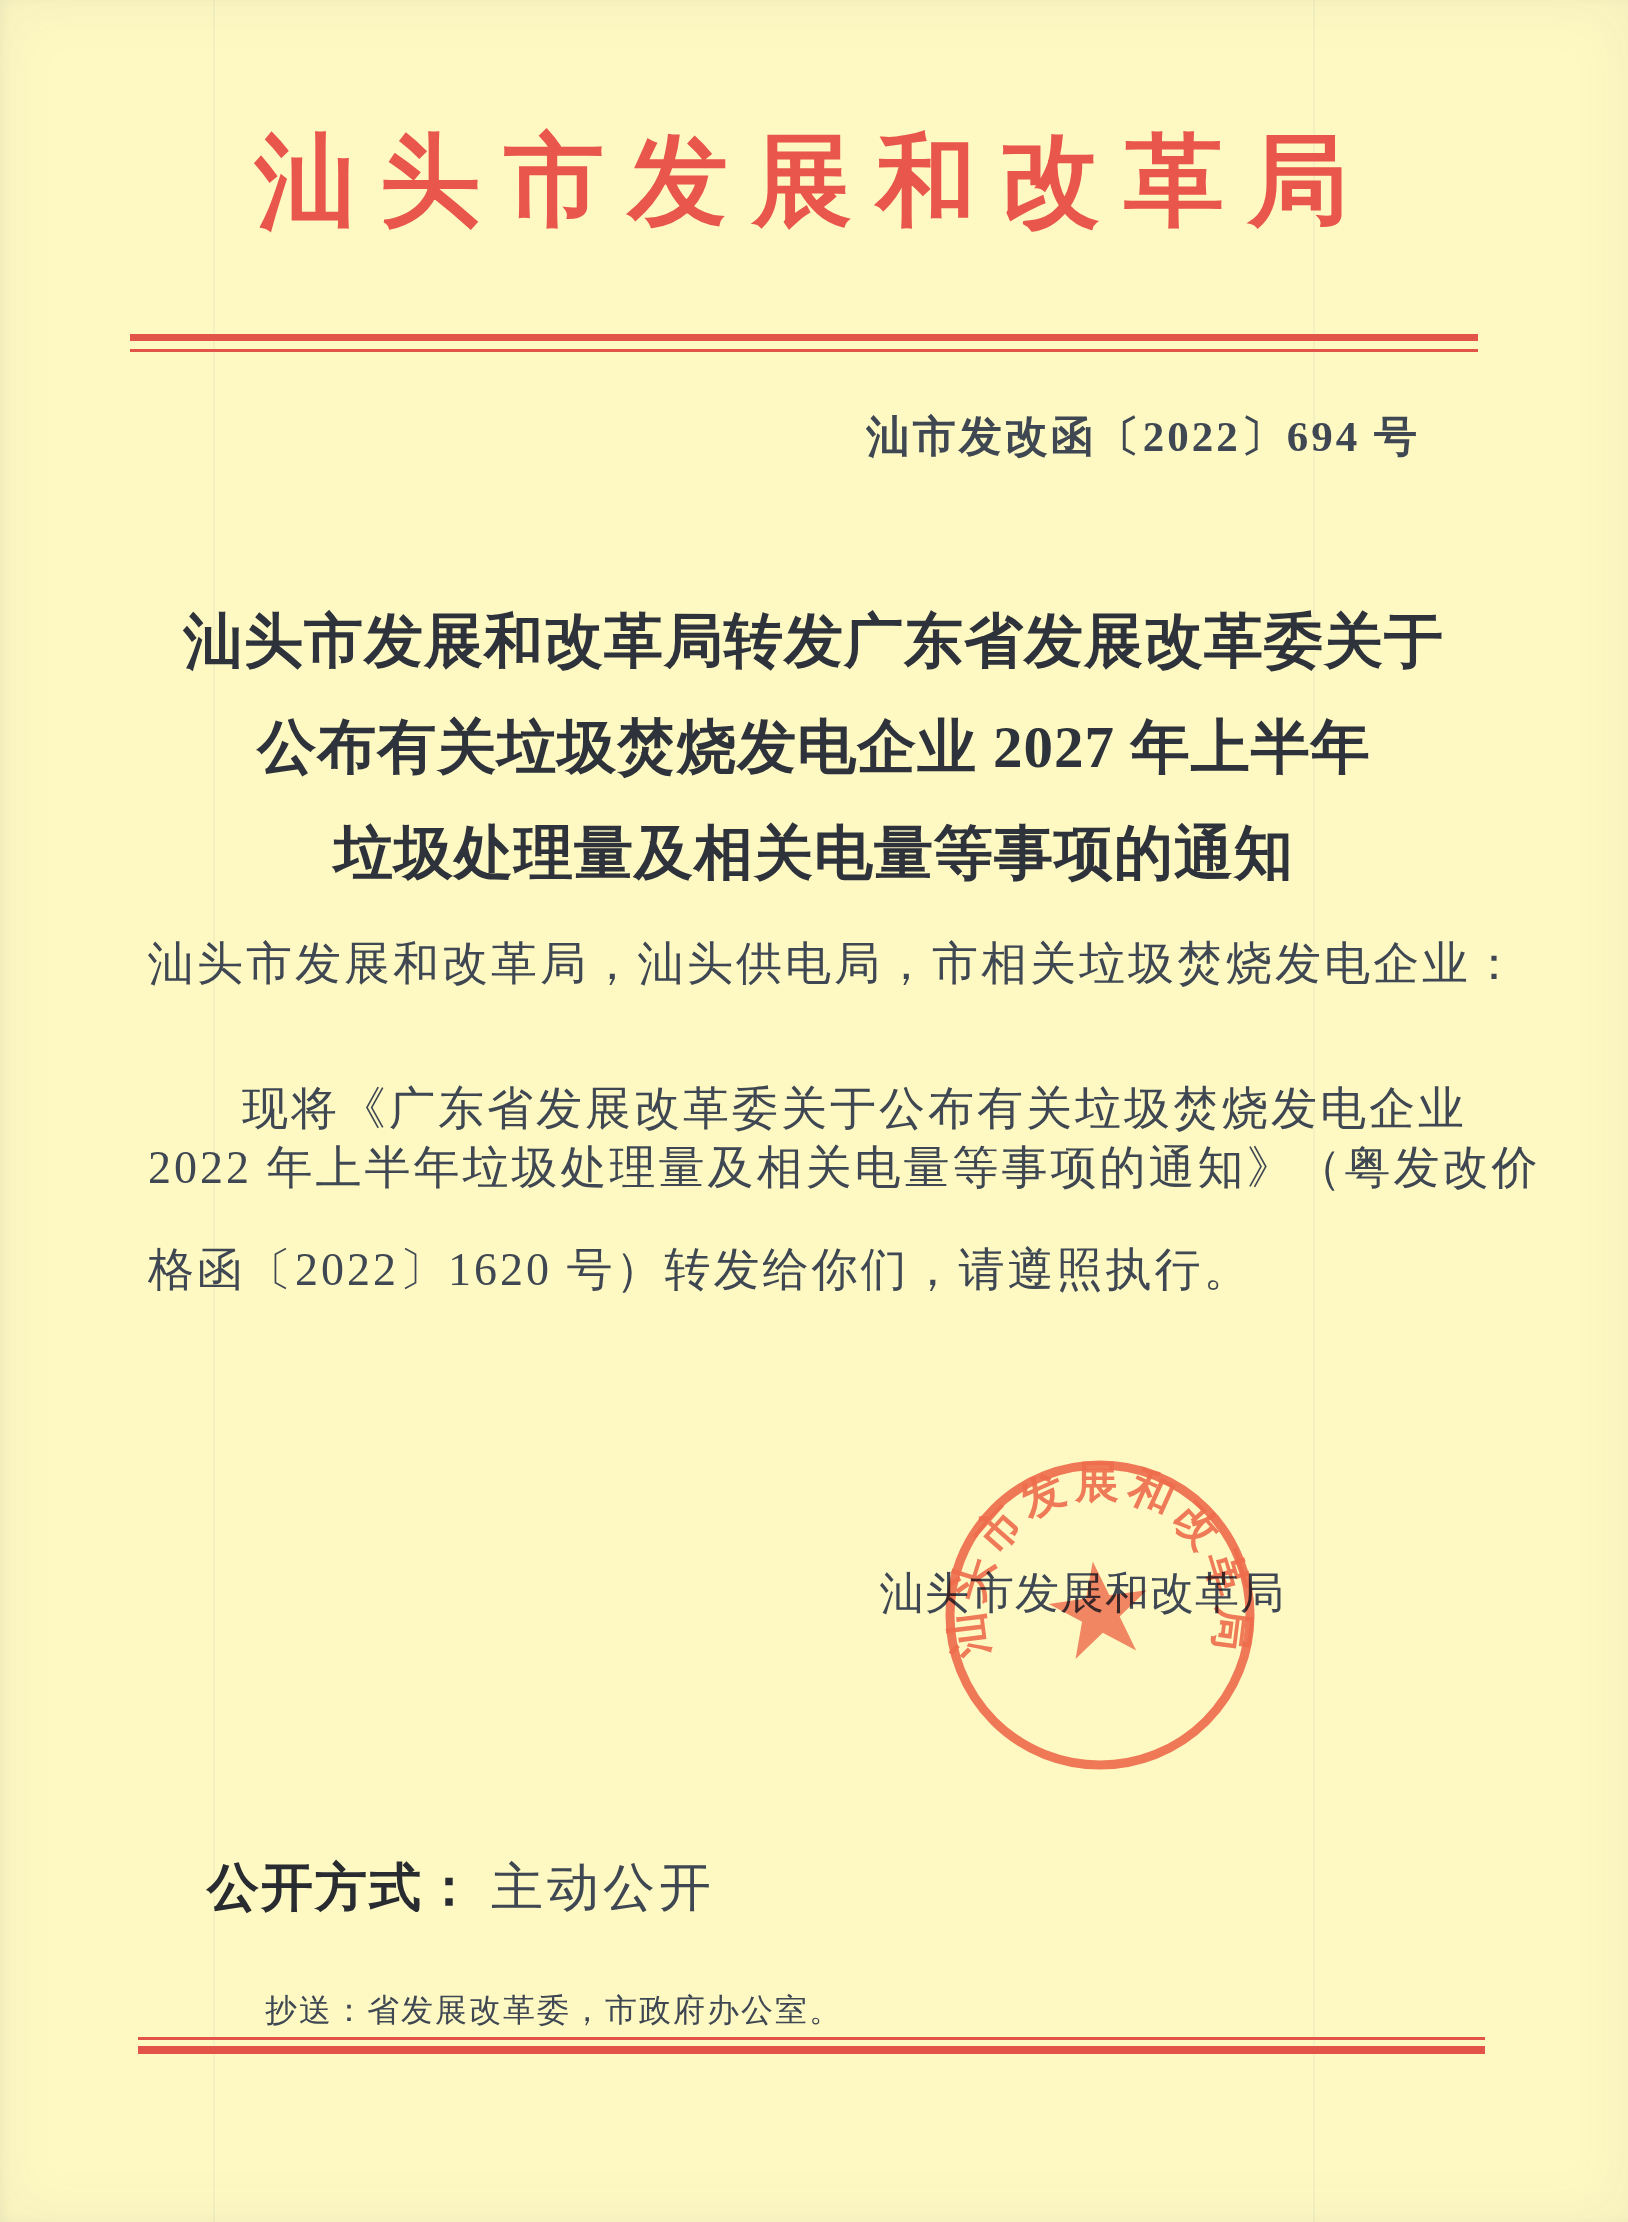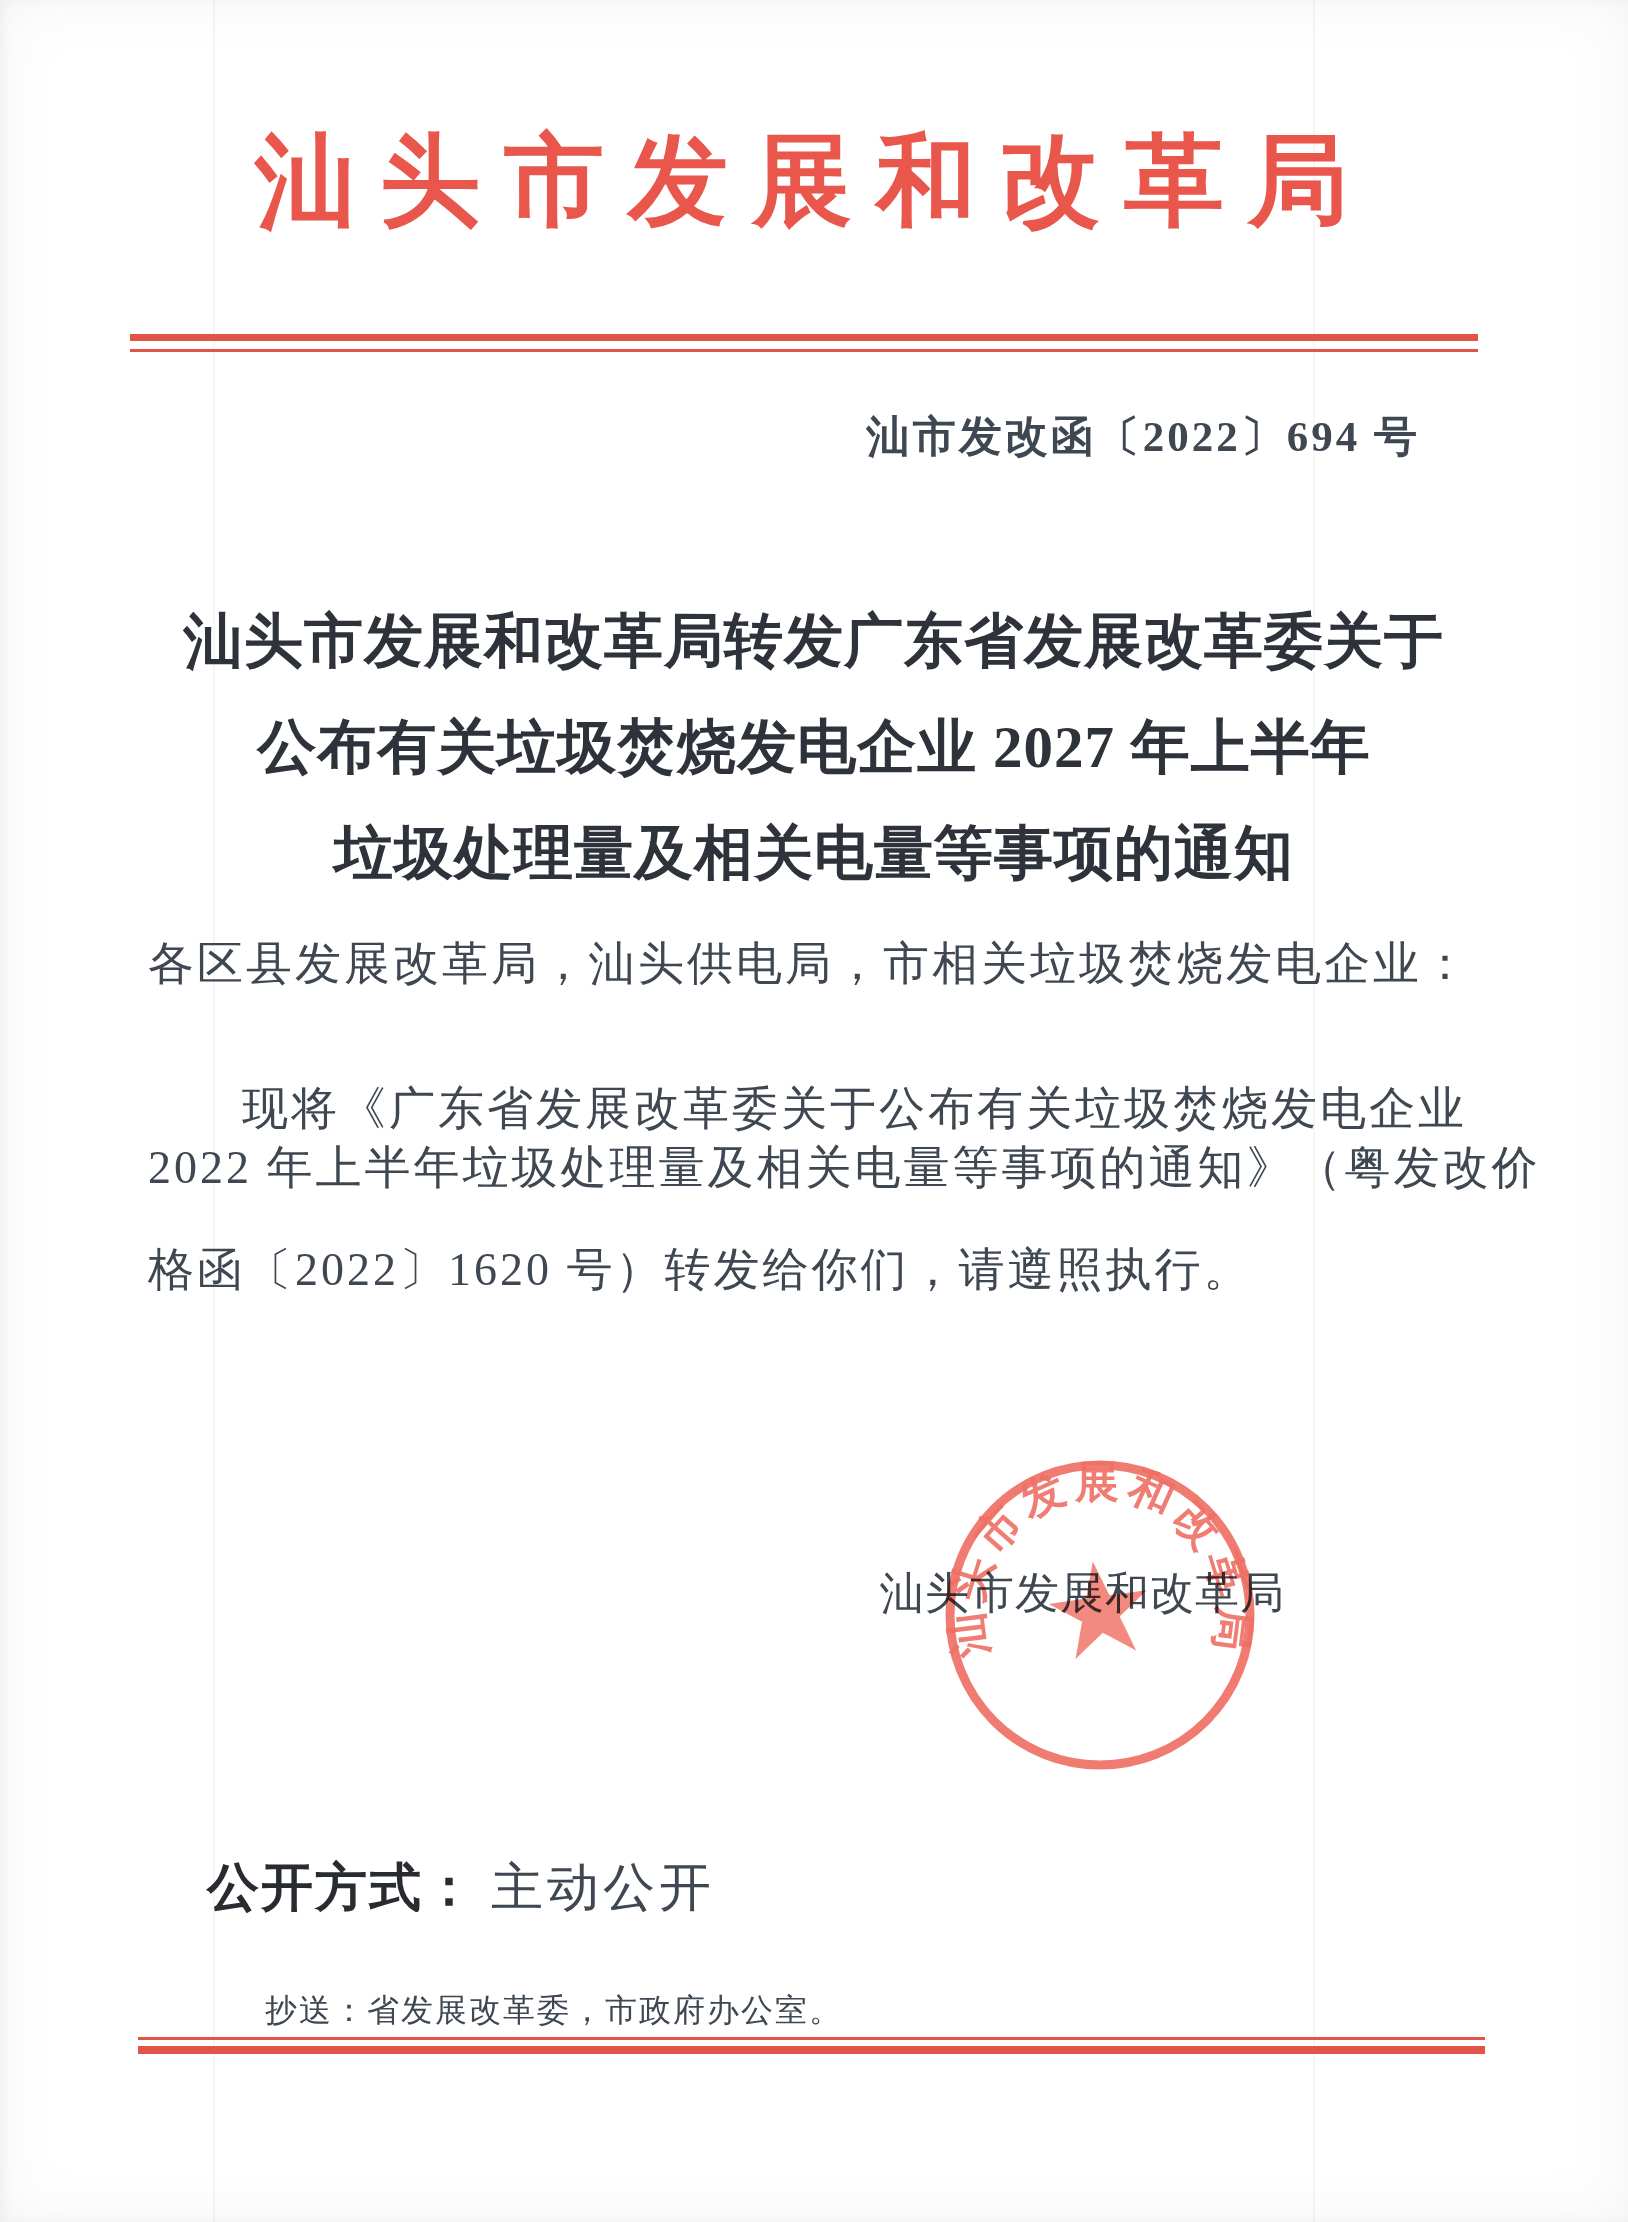--- a/index.html
+++ b/index.html
@@ -1,20 +1,20 @@
 <!DOCTYPE html>
 <html><head>
 <meta charset="utf-8">
 <style>
   html,body{margin:0;padding:0;background:#e8e8e6;}
   .page{
     position:relative;
     width:1628px;height:2222px;
     margin:0 auto;
-    background:#ffffff;
+    background:#fef9c3;
     overflow:hidden;
     box-shadow:inset 0 0 60px rgba(120,120,115,0.08), inset 4px 0 10px rgba(100,100,95,0.06);
     font-family:"Liberation Serif","DejaVu Serif",serif;
   }
   .scan-line{position:absolute;top:0;bottom:0;width:2px;background:rgba(160,170,160,0.10);}
   .scan-line.a{left:213px;}
   .scan-line.b{left:1313px;}
 
   
   .header-title{
@@ -115,21 +115,21 @@
   <div class="rule top-thin"></div>
 
   <div class="doc-number">汕市发改函〔2022〕694 号</div>
 
   <div class="main-title">
     <div class="t-line">汕头市发展和改革局转发广东省发展改革委关于</div>
     <div class="t-line">公布有关垃圾焚烧发电企业 2027 年上半年</div>
     <div class="t-line">垃圾处理量及相关电量等事项的通知</div>
   </div>
 
-  <div class="body-line l0">各区县发展改革局，汕头供电局，市相关垃圾焚烧发电企业：</div>
+  <div class="body-line l0">汕头市发展和改革局，汕头供电局，市相关垃圾焚烧发电企业：</div>
   <div class="body-line l1">现将《广东省发展改革委关于公布有关垃圾焚烧发电企业</div>
   <div class="body-line l2">2022 年上半年垃圾处理量及相关电量等事项的通知》（粤发改价</div>
   <div class="body-line l3">格函〔2022〕1620 号）转发给你们，请遵照执行。</div>
 
   <div class="sig-name">汕头市发展和改革局</div>
 
   <svg class="seal" viewBox="-170 -170 340 340" xmlns="http://www.w3.org/2000/svg">
     <circle cx="0" cy="0" r="150" fill="none" stroke="#ed5b4e" stroke-width="9" opacity="0.92"></circle>
     <polygon points="0,-52 11.8,-16.2 49.5,-16.1 19,6.2 30.6,42.1 0,20 -30.6,42.1 -19,6.2 -49.5,-16.1 -11.8,-16.2" transform="translate(0,-2) rotate(-8)" fill="#ed5b4e" opacity="0.82"></polygon>
     <path id="seal-arc" d="M -110.9 40.4 A 118 118 0 1 1 110.9 40.4" fill="none"></path>

